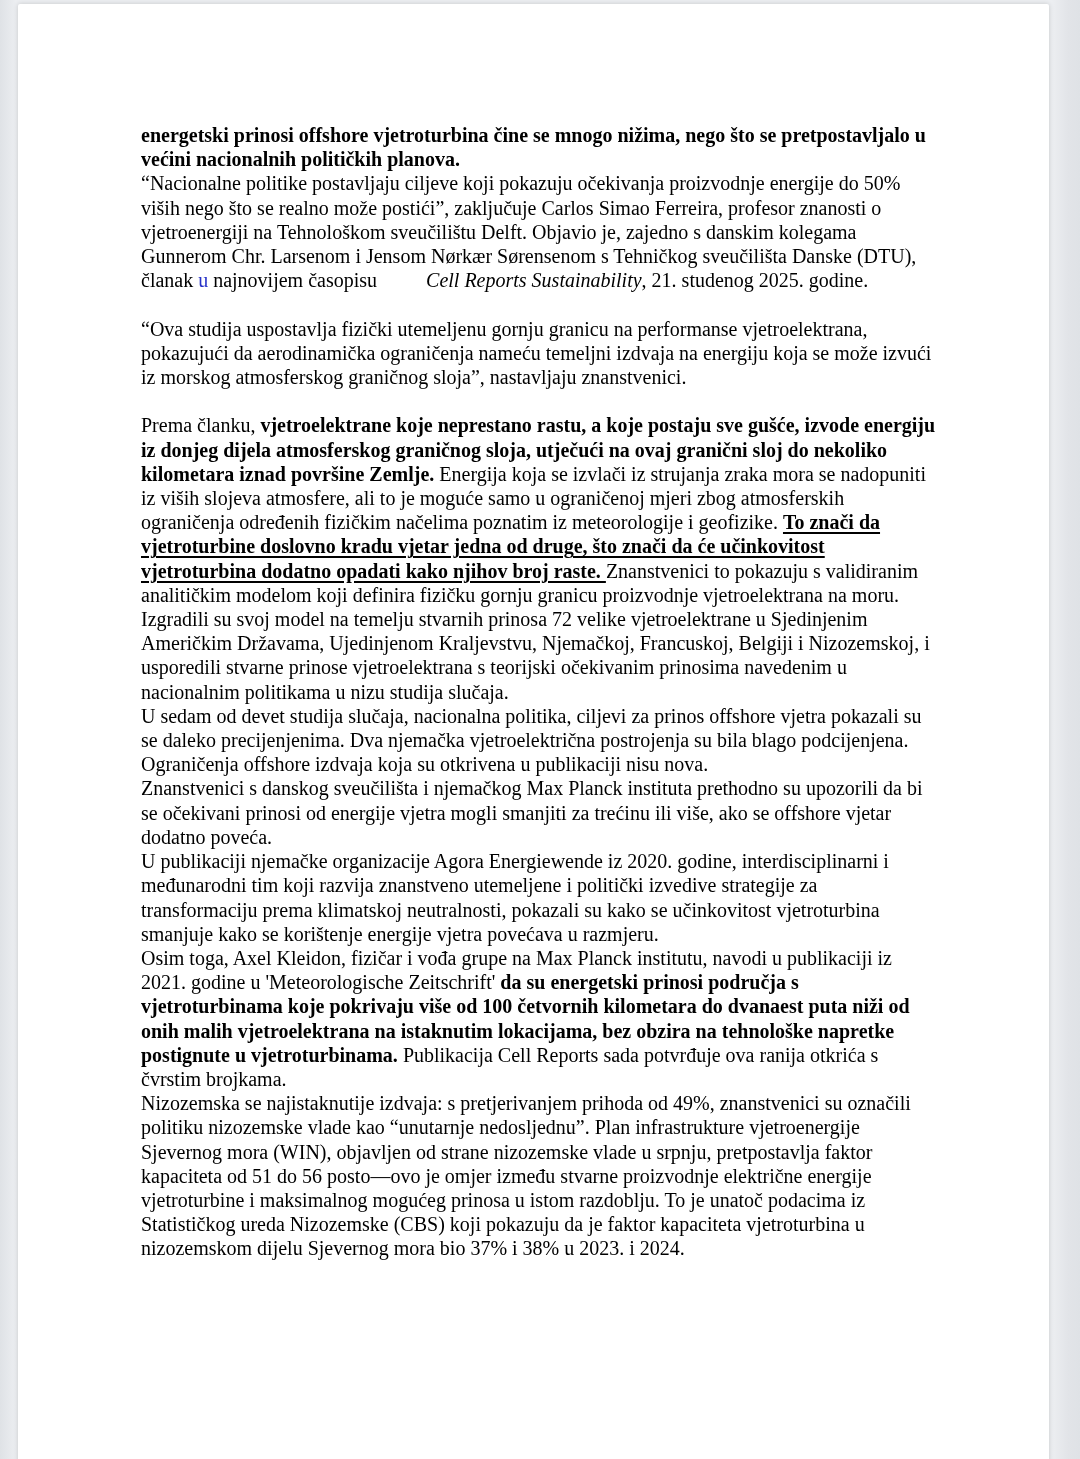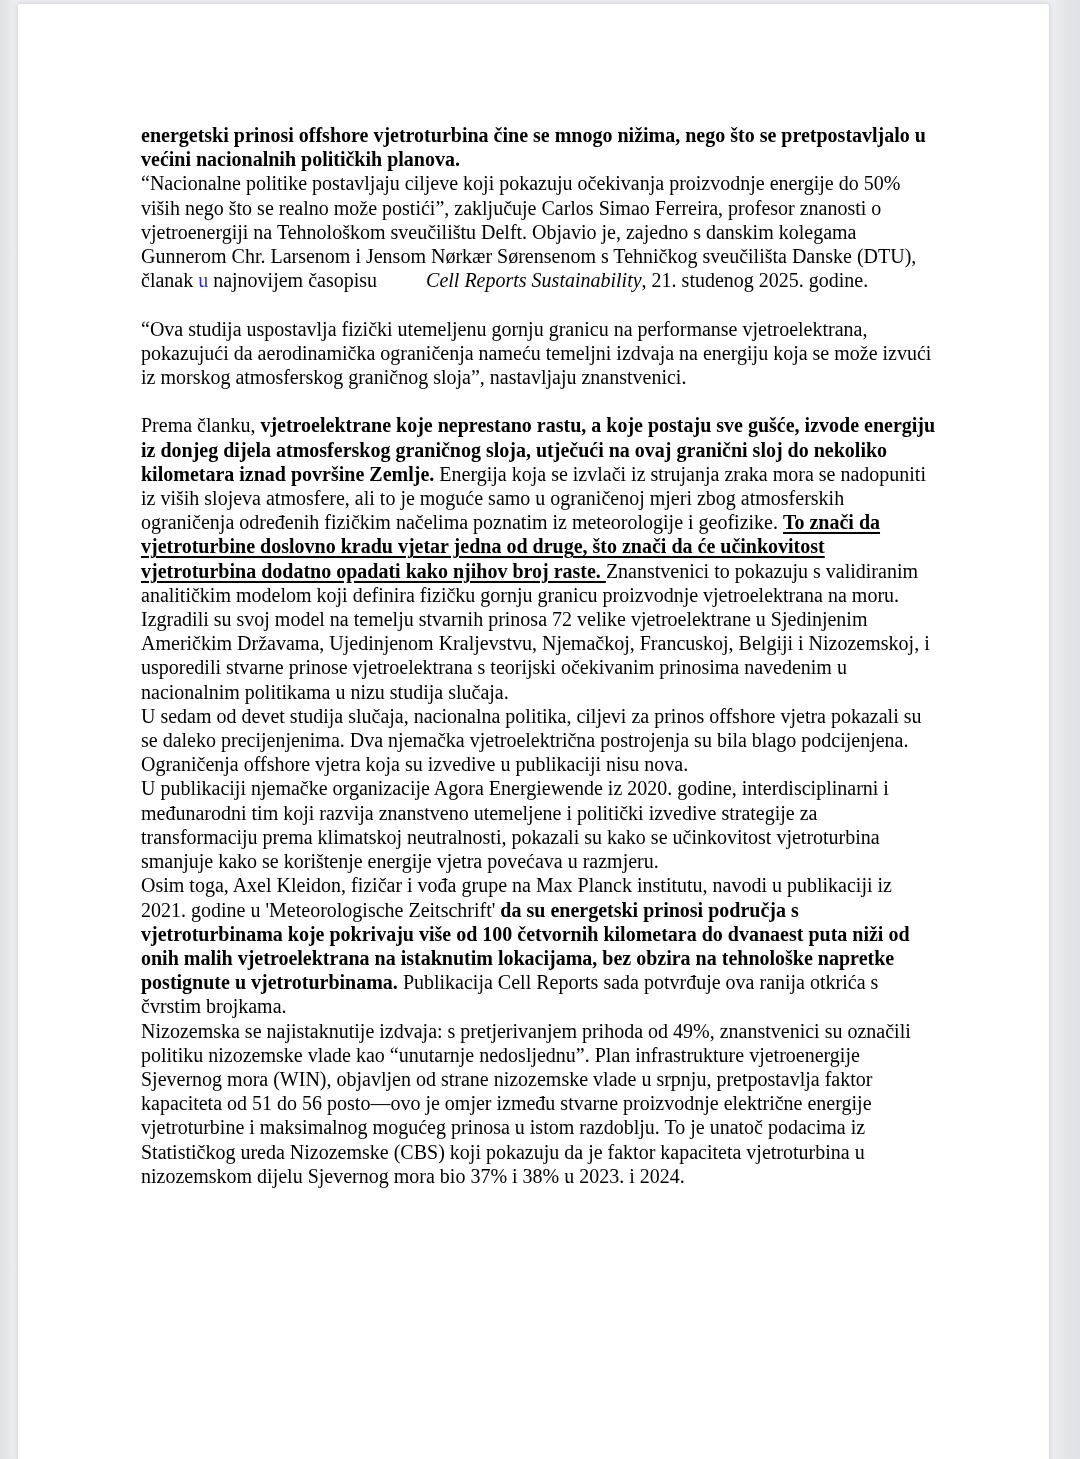--- a/index.html
+++ b/index.html
@@ -51,19 +51,20 @@
 <div class="viewer">
   <div class="paper">
     <div class="doc-body">
         <p class="para"><span class="run bold">energetski prinosi offshore vjetroturbina čine se mnogo nižima, nego što se pretpostavljalo u većini nacionalnih političkih planova.</span></p>
         <p class="para"><span class="run regular">“Nacionalne politike postavljaju ciljeve koji pokazuju očekivanja proizvodnje energije do 50% viših nego što se realno može postići”, zaključuje Carlos Simao Ferreira, profesor znanosti o vjetroenergiji na Tehnološkom sveučilištu Delft. Objavio je, zajedno s danskim kolegama Gunnerom Chr. Larsenom i Jensom Nørkær Sørensenom s Tehničkog sveučilišta Danske (DTU), članak </span><span class="run link" style="color: rgb(40, 50, 200);">u</span><span class="run regular"> najnovijem časopisu </span><span class="run italic">Cell Reports Sustainability</span><span class="run regular">, 21. studenog 2025. godine.</span></p>
         <p class="para blank">&nbsp;</p>
         <p class="para"><span class="run regular">“Ova studija uspostavlja fizički utemeljenu gornju granicu na performanse vjetroelektrana, pokazujući da aerodinamička ograničenja nameću temeljni izdvaja na energiju koja se može izvući iz morskog atmosferskog graničnog sloja”, nastavljaju znanstvenici.</span></p>
         <p class="para blank">&nbsp;</p>
         <p class="para"><span class="run regular">Prema članku, </span><span class="run bold">vjetroelektrane koje neprestano rastu, a koje postaju sve gušće, izvode energiju iz donjeg dijela atmosferskog graničnog sloja, utječući na ovaj granični sloj do nekoliko kilometara iznad površine Zemlje.</span><span class="run regular"> Energija koja se izvlači iz strujanja zraka mora se nadopuniti iz viših slojeva atmosfere, ali to je moguće samo u ograničenoj mjeri zbog atmosferskih ograničenja određenih fizičkim načelima poznatim iz meteorologije i geofizike. </span><span class="run bold-underline">To znači da vjetroturbine doslovno kradu vjetar jedna od druge, što znači da će učinkovitost vjetroturbina dodatno opadati kako njihov broj raste. </span><span class="run regular">Znanstvenici to pokazuju s validiranim analitičkim modelom koji definira fizičku gornju granicu proizvodnje vjetroelektrana na moru.</span></p>
         <p class="para"><span class="run regular">Izgradili su svoj model na temelju stvarnih prinosa 72 velike vjetroelektrane u Sjedinjenim Američkim Državama, Ujedinjenom Kraljevstvu, Njemačkoj, Francuskoj, Belgiji i Nizozemskoj, i usporedili stvarne prinose vjetroelektrana s teorijski očekivanim prinosima navedenim u nacionalnim politikama u nizu studija slučaja.</span></p>
-        <p class="para"><span class="run regular">U sedam od devet studija slučaja, nacionalna politika, ciljevi za prinos offshore vjetra pokazali su se daleko precijenjenima. Dva njemačka vjetroelektrična postrojenja su bila blago podcijenjena. Ograničenja offshore vjetra koja su izvedive u publikaciji nisu nova.</span></p>
+        <p class="para"><span class="run regular">U sedam od devet studija slučaja, nacionalna politika, ciljevi za prinos offshore vjetra pokazali su se daleko precijenjenima. Dva njemačka vjetroelektrična postrojenja su bila blago podcijenjena. Ograničenja offshore izdvaja koja su otkrivena u publikaciji nisu nova.</span></p>
+        <p class="para"><span class="run regular">Znanstvenici s danskog sveučilišta i njemačkog Max Planck instituta prethodno su upozorili da bi se očekivani prinosi od energije vjetra mogli smanjiti za trećinu ili više, ako se offshore vjetar dodatno poveća.</span></p>
         <p class="para"><span class="run regular">U publikaciji njemačke organizacije Agora Energiewende iz 2020. godine, interdisciplinarni i međunarodni tim koji razvija znanstveno utemeljene i politički izvedive strategije za transformaciju prema klimatskoj neutralnosti, pokazali su kako se učinkovitost vjetroturbina smanjuje kako se korištenje energije vjetra povećava u razmjeru.</span></p>
         <p class="para"><span class="run regular">Osim toga, Axel Kleidon, fizičar i vođa grupe na Max Planck institutu, navodi u publikaciji iz 2021. godine u 'Meteorologische Zeitschrift' </span><span class="run bold">da su energetski prinosi područja s vjetroturbinama koje pokrivaju više od 100 četvornih kilometara do dvanaest puta niži od onih malih vjetroelektrana na istaknutim lokacijama, bez obzira na tehnološke napretke postignute u vjetroturbinama.</span><span class="run regular"> Publikacija Cell Reports sada potvrđuje ova ranija otkrića s čvrstim brojkama.</span></p>
         <p class="para"><span class="run regular">Nizozemska se najistaknutije izdvaja: s pretjerivanjem prihoda od 49%, znanstvenici su označili politiku nizozemske vlade kao “unutarnje nedosljednu”. Plan infrastrukture vjetroenergije Sjevernog mora (WIN), objavljen od strane nizozemske vlade u srpnju, pretpostavlja faktor kapaciteta od 51 do 56 posto—ovo je omjer između stvarne proizvodnje električne energije vjetroturbine i maksimalnog mogućeg prinosa u istom razdoblju. To je unatoč podacima iz Statističkog ureda Nizozemske (CBS) koji pokazuju da je faktor kapaciteta vjetroturbina u nizozemskom dijelu Sjevernog mora bio 37% i 38% u 2023. i 2024.</span></p>
       </div>
   </div>
 </div>
 
 </body></html>

